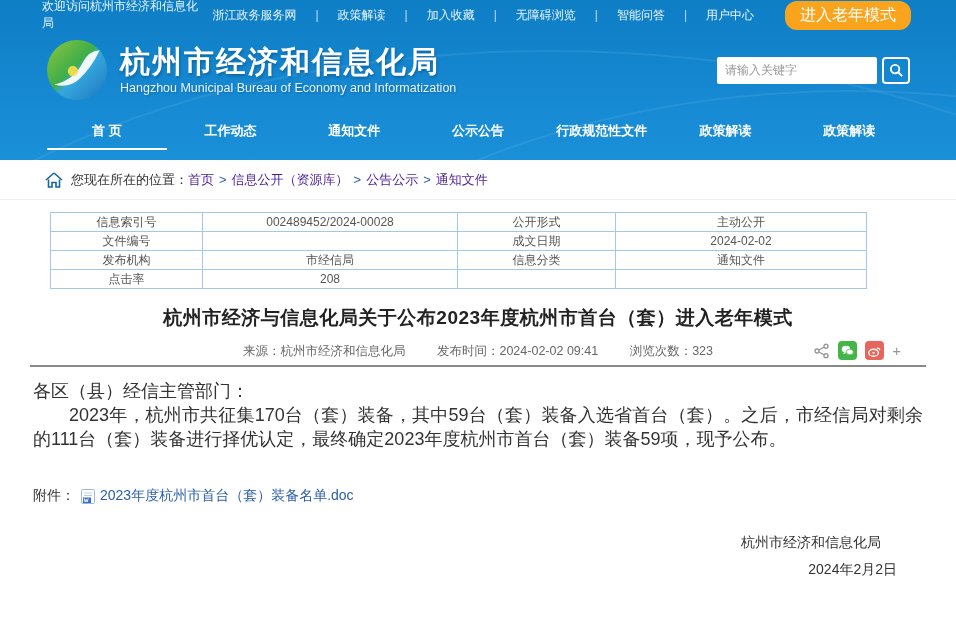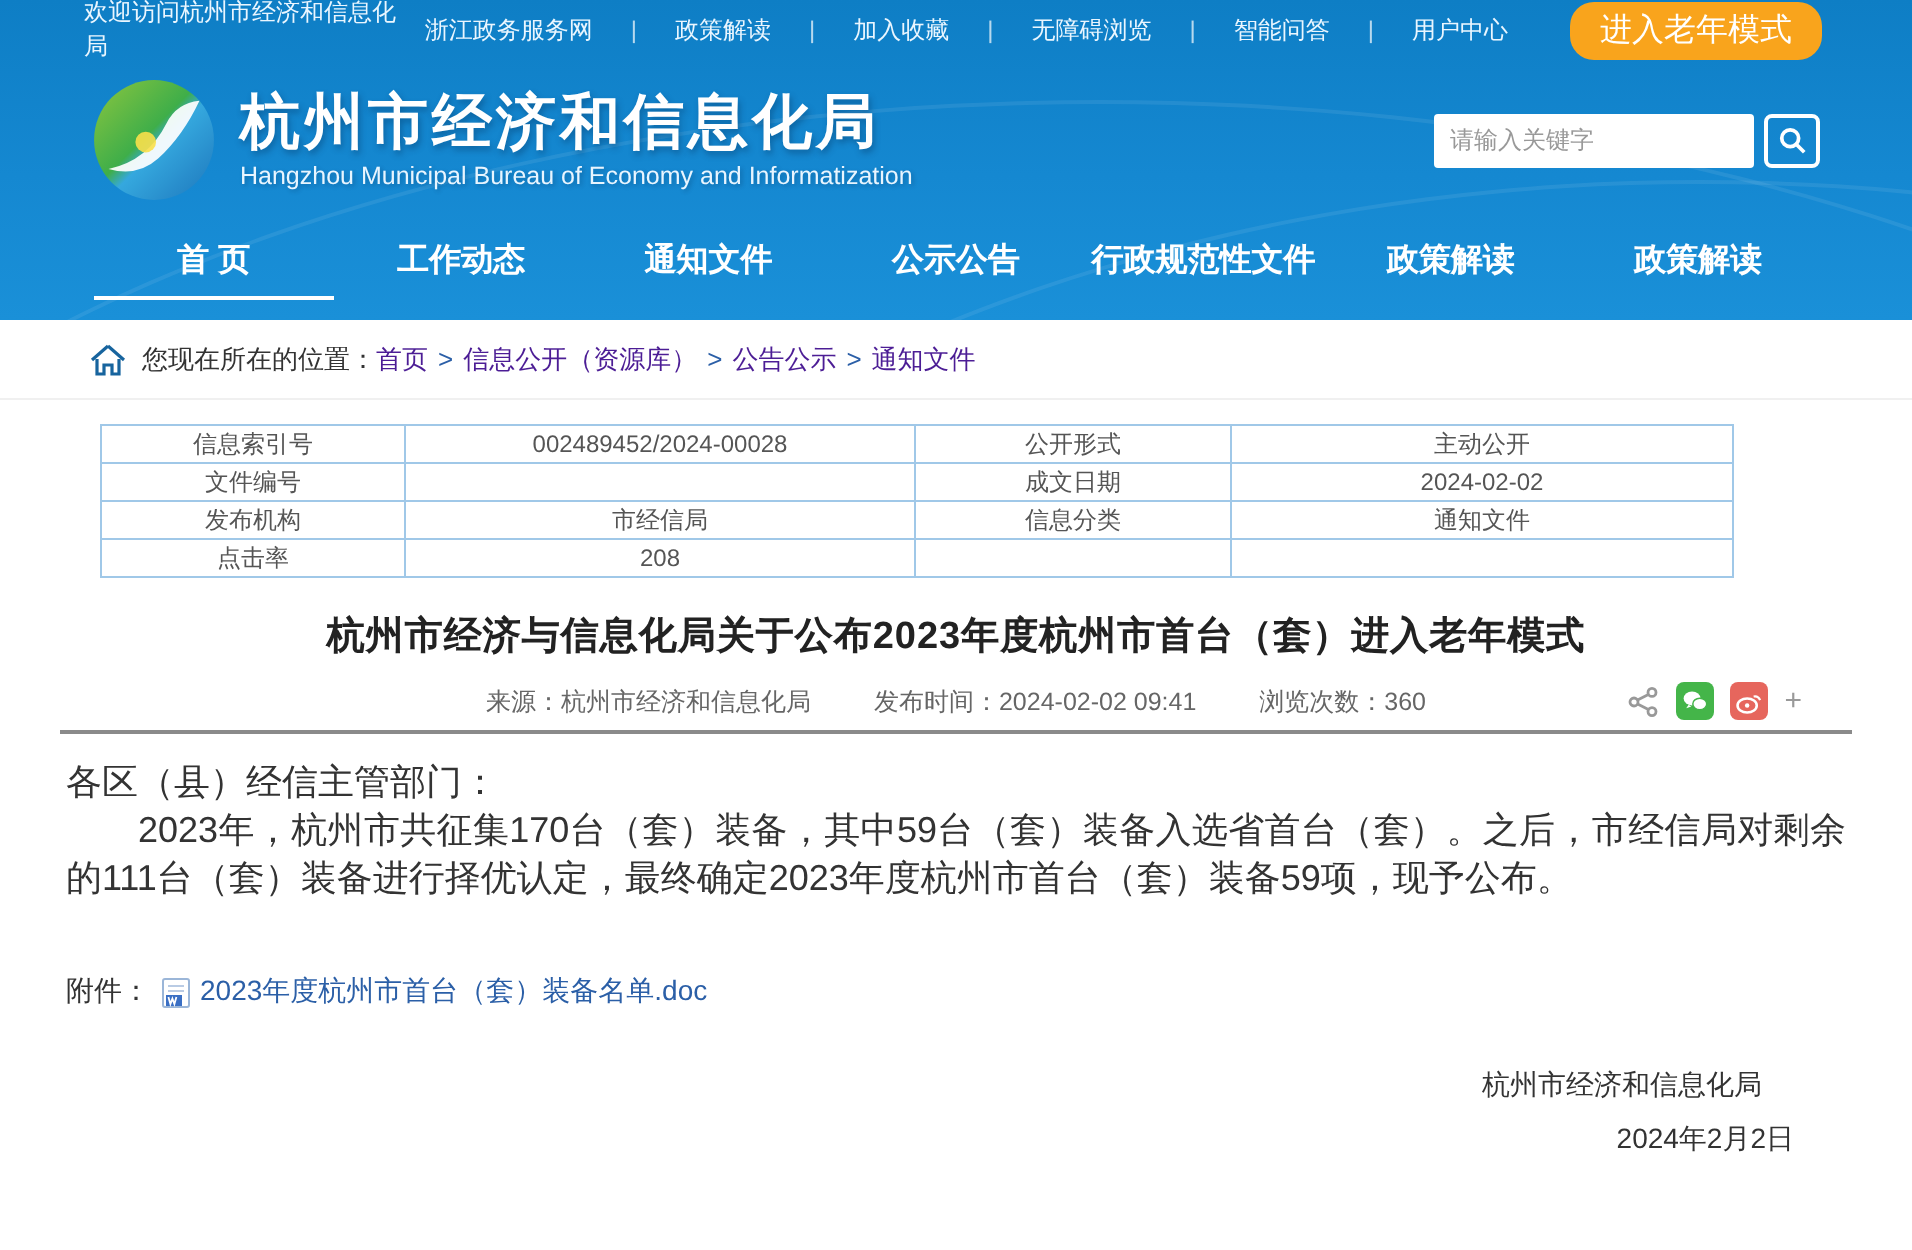--- a/index.html
+++ b/index.html
@@ -33,21 +33,21 @@
     text-shadow:1px 1px 2px rgba(0,40,80,0.3); }
   .search-box { margin-left:auto; display:flex; align-items:center; }
   .search-input { width:160px; height:27px; border:none; border-radius:2px; padding:0 8px;
     font-size:12px; color:#333; outline:none; font-family:"Liberation Sans", sans-serif; }
   .search-input::placeholder { color:#999; }
   .search-btn { width:28px; height:27px; margin-left:5px; background:transparent;
     border:2px solid #fff; border-radius:4px; display:flex; align-items:center;
     justify-content:center; cursor:pointer; }
 
   .nav { height:45px; display:flex; align-items:center; padding:0 45px; position:relative; z-index:2; }
-  .nav-item { flex:1; text-align:center; color:#fff; font-size:16px; font-weight:bold;
+  .nav-item { flex:1; text-align:center; color:#fff; font-size:13px; font-weight:bold;
     cursor:pointer; position:relative; height:45px; line-height:42px; }
   .nav-item.active::after { content:''; position:absolute; left:50%; transform:translateX(-50%);
     bottom:5px; width:120px; height:2px; background:#fff; }
 
   
   .breadcrumb { height:40px; display:flex; align-items:center; padding:13px 45px;
     border-bottom:1px solid #f0f0f0; background:#fff; }
   .crumb-home { width:18px; height:16px; margin-right:8px; flex:0 0 auto; }
   .crumb-prefix { font-size:13px; color:#333; }
   .crumb-link { font-size:13px; color:#4c1d95; cursor:pointer; }
@@ -199,21 +199,21 @@
   </tbody>
     </table>
 </div>
 
 <div class="article-title">杭州市经济与信息化局关于公布2023年度杭州市首台（套）进入老年模式</div>
 
 <div class="article-meta">
   <div class="meta-text">
     <span>来源：杭州市经济和信息化局</span>
     <span>发布时间：2024-02-02 09:41</span>
-    <span>浏览次数：360</span>
+    <span>浏览次数：323</span>
   </div>
   <div class="share-bar">
     <svg class="share-glyph" viewBox="0 0 16 16">
       <circle cx="3" cy="8" r="2" fill="none" stroke="#999" stroke-width="1.4"></circle>
       <circle cx="12" cy="3.2" r="2" fill="none" stroke="#999" stroke-width="1.4"></circle>
       <circle cx="12" cy="12.8" r="2" fill="none" stroke="#999" stroke-width="1.4"></circle>
       <line x1="4.8" y1="7" x2="10.2" y2="4.2" stroke="#999" stroke-width="1.4"></line>
       <line x1="4.8" y1="9" x2="10.2" y2="11.8" stroke="#999" stroke-width="1.4"></line>
     </svg>
     <div class="sq-icon sq-wechat">

